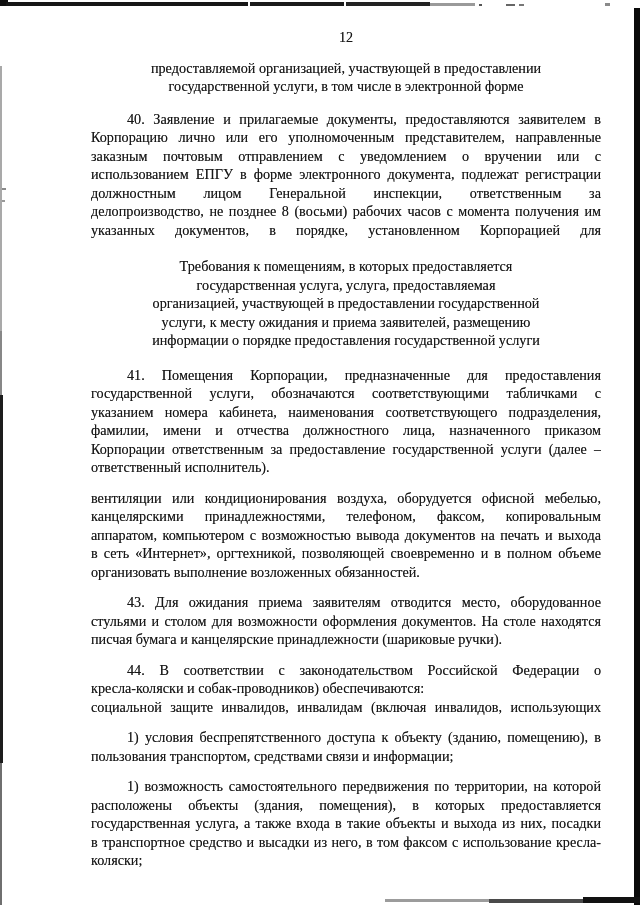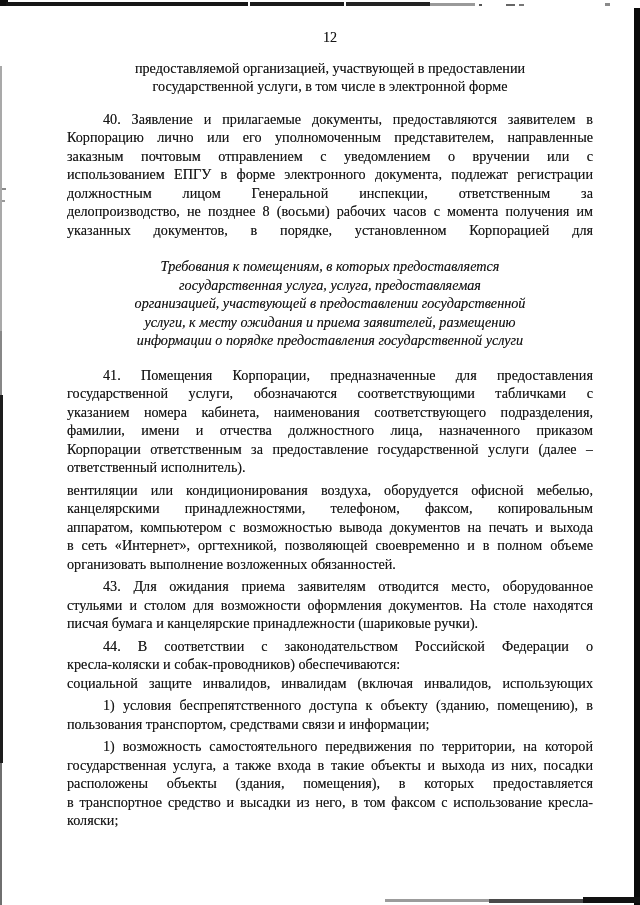--- a/index.html
+++ b/index.html
@@ -33,31 +33,31 @@
   .a-ltick2{left:2px;top:200px;width:3px;height:2px;background:#999;}
   .a-left2{left:0;top:331px;width:2px;height:64px;background:#878787;}
   .a-left3{left:0;top:395px;width:3px;height:368px;background:#1d1d1d;}
   .a-left4{left:0;top:763px;width:2px;height:142px;background:#6f6f6f;}
   .a-bot1{left:385px;top:899px;width:104px;height:3px;background:#9c9c9c;}
   .a-bot2{left:489px;top:899px;width:96px;height:4px;background:#4a4a4a;}
   .a-bot3{left:583px;top:897px;width:57px;height:6px;background:#121212;}
   
   .content{
     position:absolute;
-    left:63px;top:28px;width:534px;
+    left:79px;top:28px;width:534px;
     font-size:14.2px;
     line-height:18.5px;
     text-shadow:0 0 0.5px rgba(10,10,10,0.55);
   }
   .pagenum{text-align:center;height:18.5px;margin-bottom:12px;}
   .heading{margin:12px;}
   .heading-top{margin-bottom:14px;}
-  .section{margin:18px 0 16px 0;font-style:italic;}
+  .section{margin:18px 0 16px 0;}
   .cline{text-align:center;height:18.5px;overflow:hidden;}
-  .para{margin:4px;}
+  .para{margin:12px;}
   .jline{
     text-align:justify;
     text-align-last:justify;
     height:18.5px;
     overflow:hidden;
   }
   .jline.first{text-indent:36px;}
   .jline.last{text-align-last:left;}
 </style>
 </head>
@@ -143,20 +143,20 @@
       <div class="jline">социальной защите инвалидов, инвалидам (включая инвалидов, использующих</div>
     </div>
 
     <div class="para">
       <div class="jline first">1) условия беспрепятственного доступа к объекту (зданию, помещению), в</div>
       <div class="jline last">пользования транспортом, средствами связи и информации;</div>
     </div>
 
     <div class="para">
       <div class="jline first">1) возможность самостоятельного передвижения по территории, на которой</div>
+      <div class="jline">расположены объекты (здания, помещения), в которых предоставляется</div>
       <div class="jline">государственная услуга, а также входа в такие объекты и выхода из них, посадки</div>
-      <div class="jline">расположены объекты (здания, помещения), в которых предоставляется</div>
       <div class="jline">в транспортное средство и высадки из него, в том факсом с использование кресла-</div>
       <div class="jline last">коляски;</div>
     </div>
 
   </div>
 </div>
 
 </body></html>

